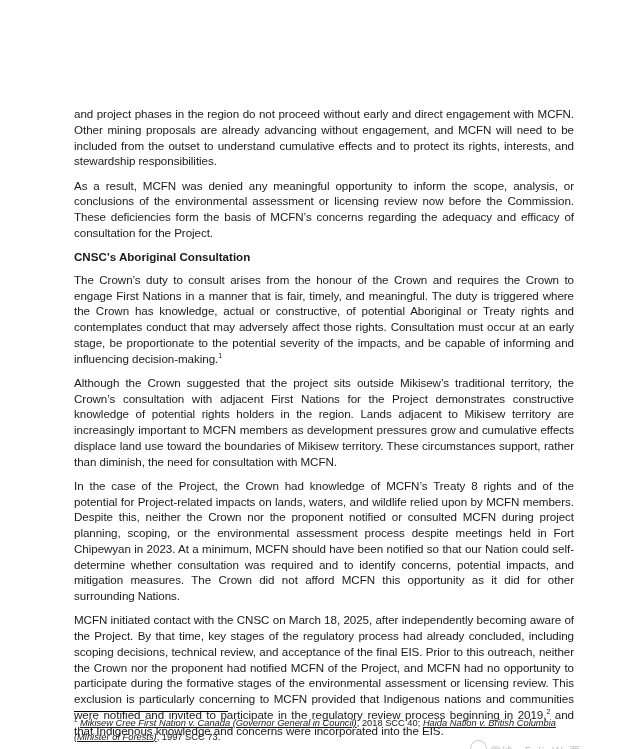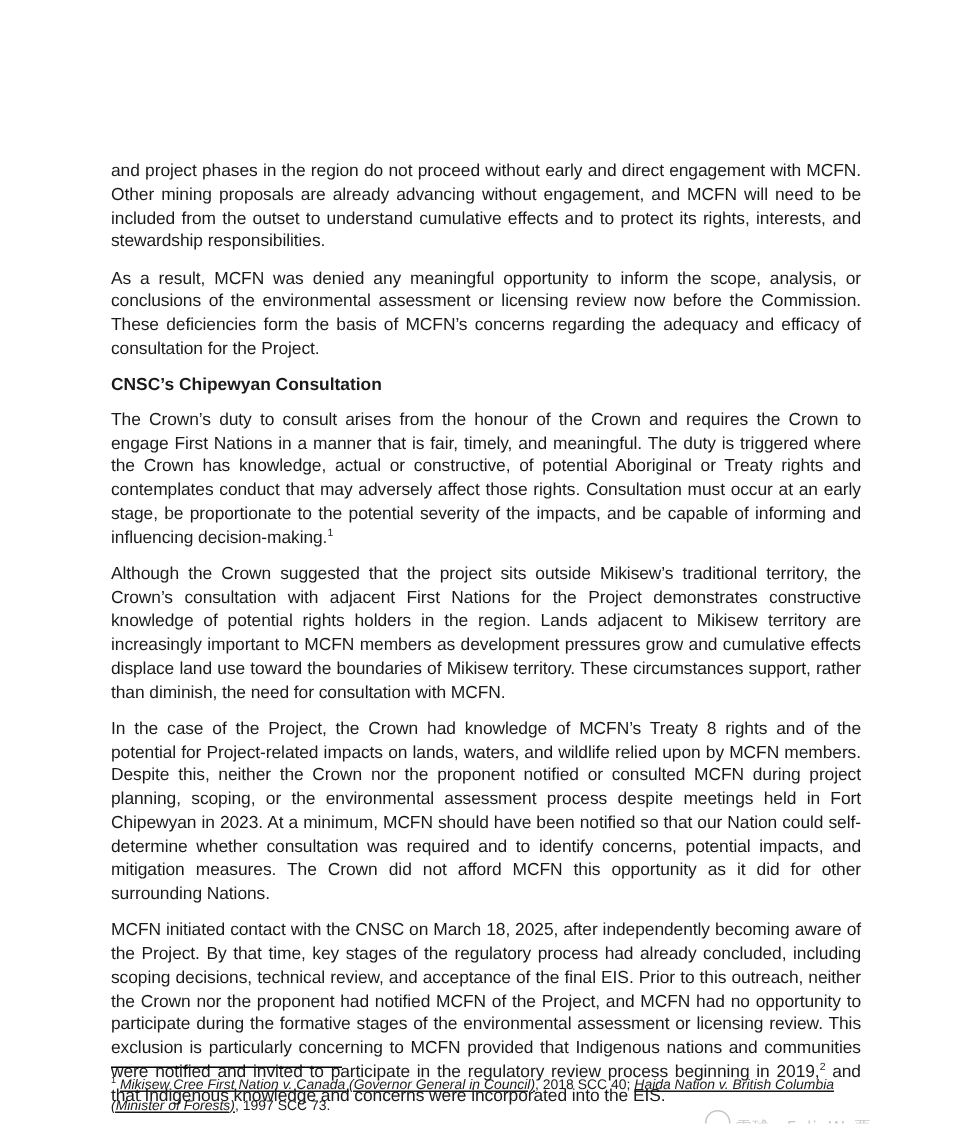--- a/index.html
+++ b/index.html
@@ -86,21 +86,21 @@
       margin-right: 3px;
     }
   </style>
 </head>
 <body>
 
 <div class="page">
   <p class="para">and project phases in the region do not proceed without early and direct engagement with MCFN. Other mining proposals are already advancing without engagement, and MCFN will need to be included from the outset to understand cumulative effects and to protect its rights, interests, and stewardship responsibilities.</p>
   <p class="para">As a result, MCFN was denied any meaningful opportunity to inform the scope, analysis, or conclusions of the environmental assessment or licensing review now before the Commission. These deficiencies form the basis of MCFN’s concerns regarding the adequacy and efficacy of consultation for the Project.</p>
 
-  <h3 class="heading">CNSC’s Chipewyan Consultation</h3>
+  <h3 class="heading">CNSC’s Aboriginal Consultation</h3>
 
   <p class="para"><span>The Crown’s duty to consult arises from the honour of the Crown and requires the Crown to engage First Nations in a manner that is fair, timely, and meaningful. The duty is triggered where the Crown has knowledge, actual or constructive, of potential Aboriginal or Treaty rights and contemplates conduct that may adversely affect those rights. Consultation must occur at an early stage, be proportionate to the potential severity of the impacts, and be capable of informing and influencing decision-making.</span><sup>1</sup></p>
 
   <p class="para">Although the Crown suggested that the project sits outside Mikisew’s traditional territory, the Crown’s consultation with adjacent First Nations for the Project demonstrates constructive knowledge of potential rights holders in the region. Lands adjacent to Mikisew territory are increasingly important to MCFN members as development pressures grow and cumulative effects displace land use toward the boundaries of Mikisew territory. These circumstances support, rather than diminish, the need for consultation with MCFN.</p>
 
   <p class="para">In the case of the Project, the Crown had knowledge of MCFN’s Treaty 8 rights and of the potential for Project-related impacts on lands, waters, and wildlife relied upon by MCFN members. Despite this, neither the Crown nor the proponent notified or consulted MCFN during project planning, scoping, or the environmental assessment process despite meetings held in Fort Chipewyan in 2023. At a minimum, MCFN should have been notified so that our Nation could self-determine whether consultation was required and to identify concerns, potential impacts, and mitigation measures. The Crown did not afford MCFN this opportunity as it did for other surrounding Nations.</p>
 
   <p class="para"><span>MCFN initiated contact with the CNSC on March 18, 2025, after independently becoming aware of the Project. By that time, key stages of the regulatory process had already concluded, including scoping decisions, technical review, and acceptance of the final EIS. Prior to this outreach, neither the Crown nor the proponent had notified MCFN of the Project, and MCFN had no opportunity to participate during the formative stages of the environmental assessment or licensing review. This exclusion is particularly concerning to MCFN provided that Indigenous nations and communities were notified and invited to participate in the regulatory review process beginning in 2019,</span><sup>2</sup><span> and that Indigenous knowledge and concerns were incorporated into the EIS.</span></p>
 </div>
 

